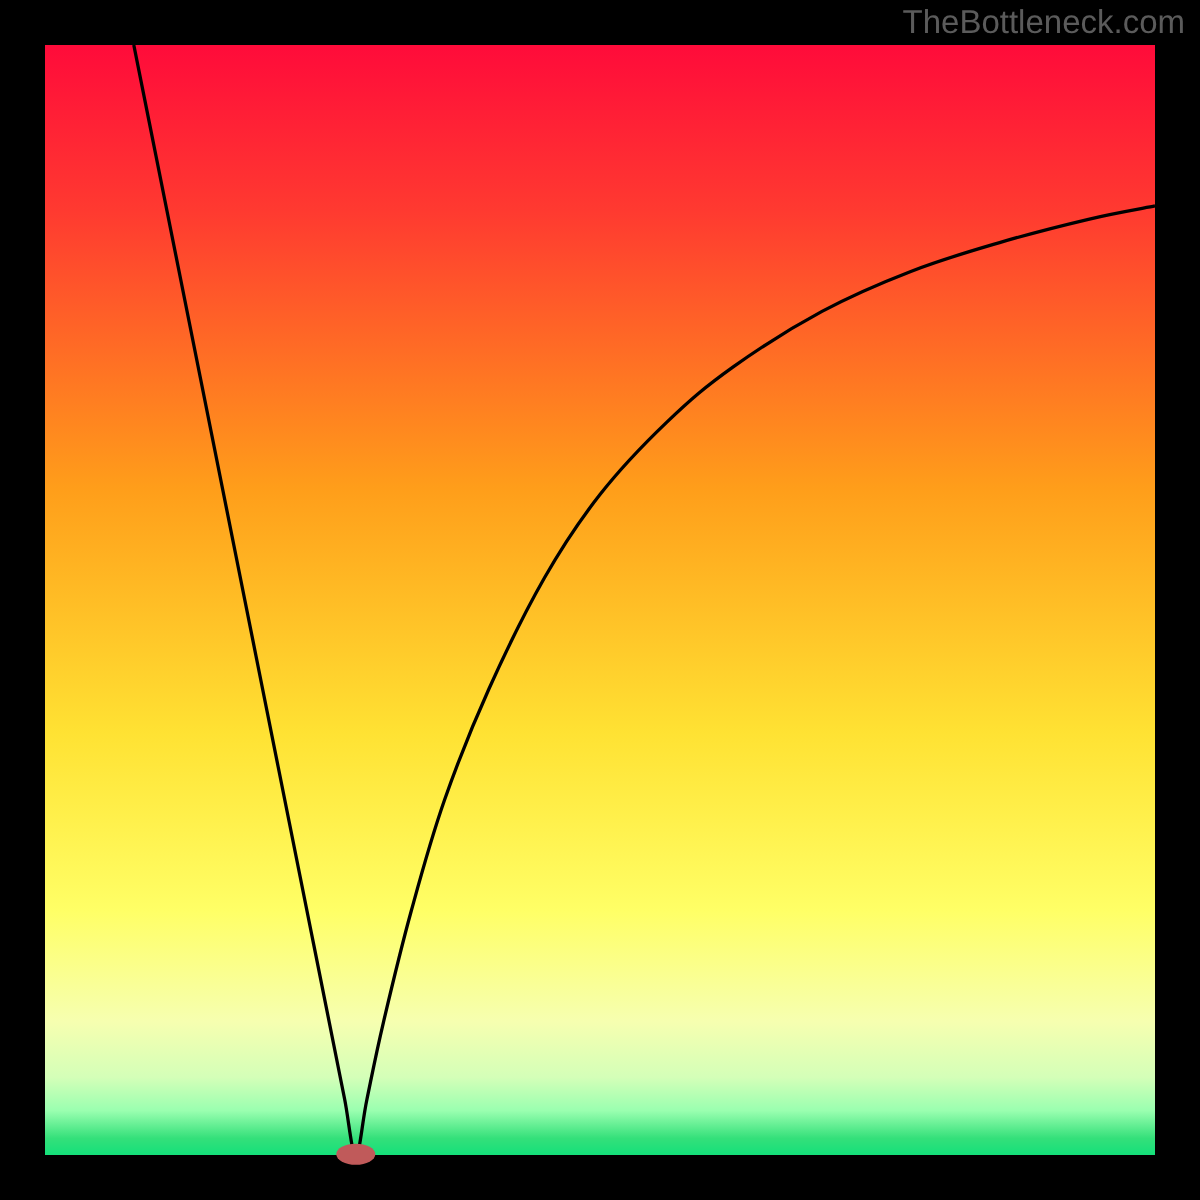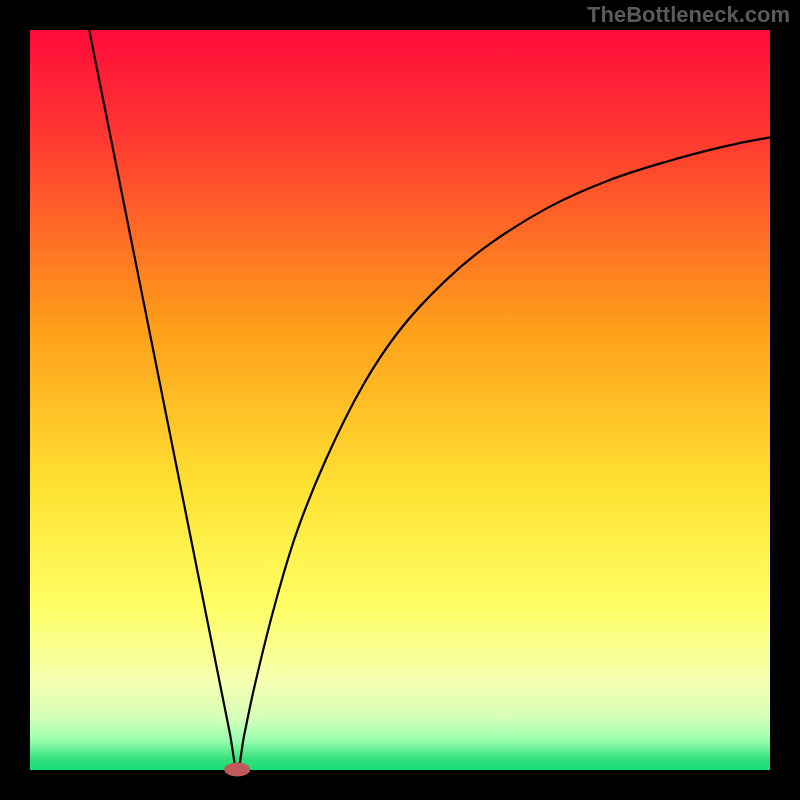--- a/index.html
+++ b/index.html
@@ -16,21 +16,21 @@
     width: 800px;
     height: 800px;
     background: #000;
   }
   .watermark {
     position: absolute;
     top: 2px;
     right: 10px;
     color: #5b5b5b;
     font-size: 22px;
-    font-weight: 700;
+    font-weight: 400;
     letter-spacing: 0px;
     user-select: none;
   }
   svg {
     display: block;
   }
 </style>
 </head>
 <body>
 

